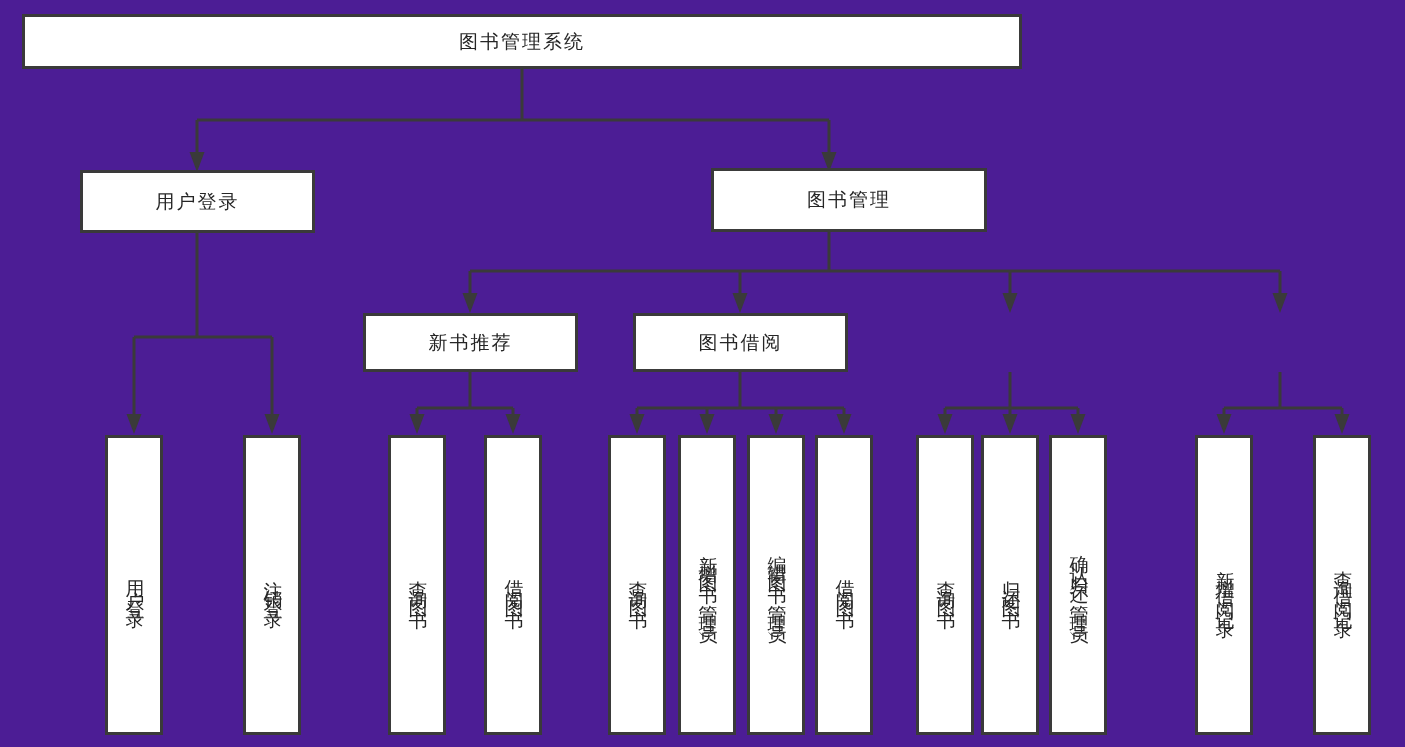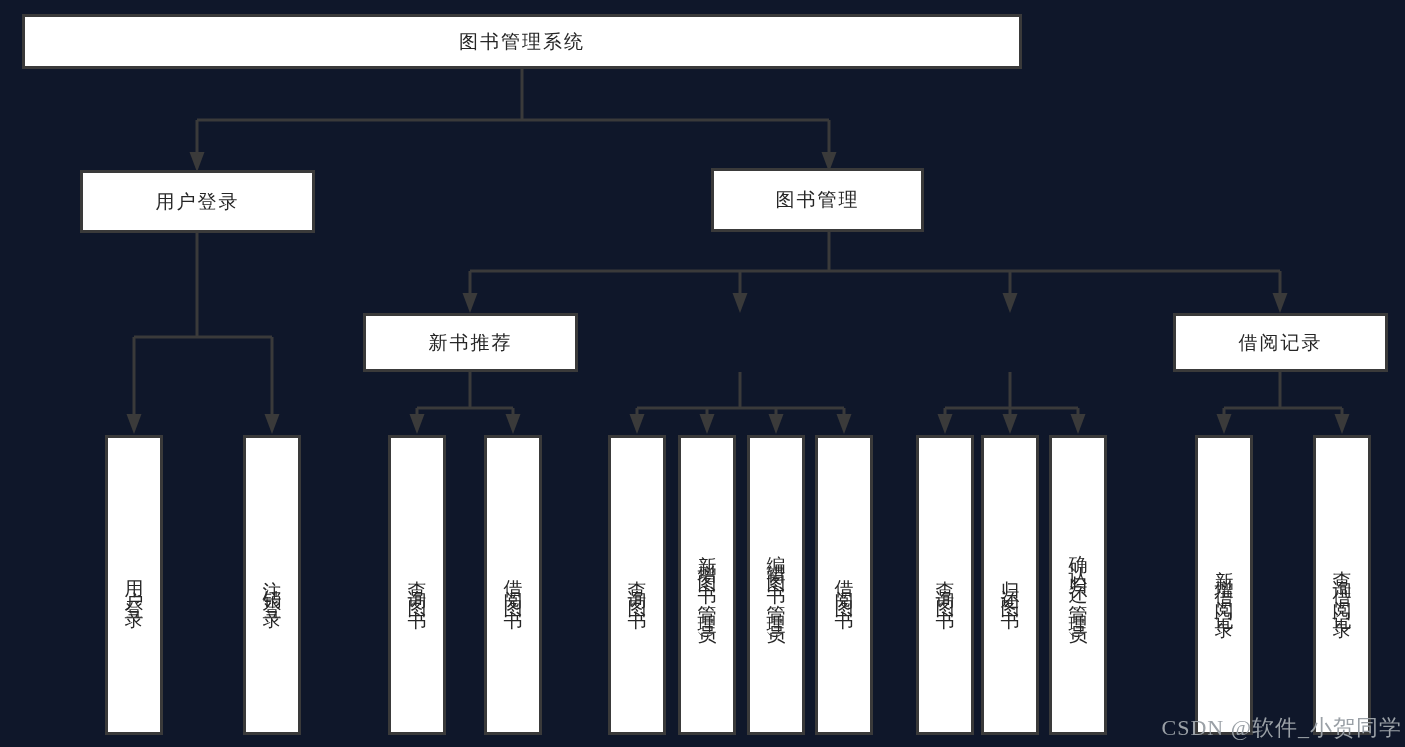--- a/index.html
+++ b/index.html
@@ -1,20 +1,20 @@
 <!DOCTYPE html>
 <html><head>
 <meta charset="utf-8">
 <style>
   html,body{margin:0;padding:0;background:#ffffff;}
   #canvas{
     position:relative;
     width:1405px;height:747px;
-    background:#0f172a;
-    font-family:Liberation Serif, serif;
+    background:#4c1d95;
+    font-family:Liberation Mono, monospace;
     overflow:hidden;
   }
   #wires{position:absolute;left:0;top:0;width:1405px;height:747px;}
   .node{
     position:absolute;
     box-sizing:border-box;
     border:3px solid #3a3a3a;
     background:#ffffff;
     display:flex;align-items:center;justify-content:center;
     color:#262626;
@@ -28,21 +28,21 @@
   .leaf .vtext{
     writing-mode:vertical-rl;
     text-orientation:mixed;
     letter-spacing:10px;
     font-size:19px;
     color:#262626;
     white-space:nowrap;
   }
   .root-box{left:22px;top:14px;width:1000px;height:55px;}
   .l1-a{left:80px;top:170px;width:235px;height:63px;}
-  .l1-b{left:711px;top:168px;width:213px;height:64px;}
+  .l1-b{left:711px;top:168px;width:276px;height:64px;}
   .l2{top:313px;height:59px;width:215px;}
   .l2-a{left:363px;justify-content:center;}
   .l2-b{left:633px;}
   .l2-c{left:903px;}
   .l2-d{left:1173px;}
   .watermark{
     position:absolute;
     right:3px;top:713px;
     font-size:22px;
     color:#9aa0a6;
@@ -103,22 +103,22 @@
   <div class="node l1-a">
     <span>用户登录</span>
   </div>
   <div class="node l1-b">
     <span>图书管理</span>
   </div>
 
   <div class="node l2 l2-a">
     <span>新书推荐</span>
   </div>
-  <div class="node l2 l2-d">
-    <span>借阅记录</span>
+  <div class="node l2 l2-b">
+    <span>图书借阅</span>
   </div>
 
   <div class="node leaf" style="left:105px">
     <span class="vtext">用户登录</span>
   </div>
   <div class="node leaf" style="left:243px">
     <span class="vtext">注销登录</span>
   </div>
 
   <div class="node leaf" style="left:388px">
@@ -151,15 +151,14 @@
     <span class="vtext">确认归还（管理员）</span>
   </div>
 
   <div class="node leaf" style="left:1195px">
     <span class="vtext">新增借阅记录</span>
   </div>
   <div class="node leaf" style="left:1313px">
     <span class="vtext">查询借阅记录</span>
   </div>
 
-  <div class="watermark">CSDN @软件_小贺同学</div>
 
 </div>
 
 </body></html>

